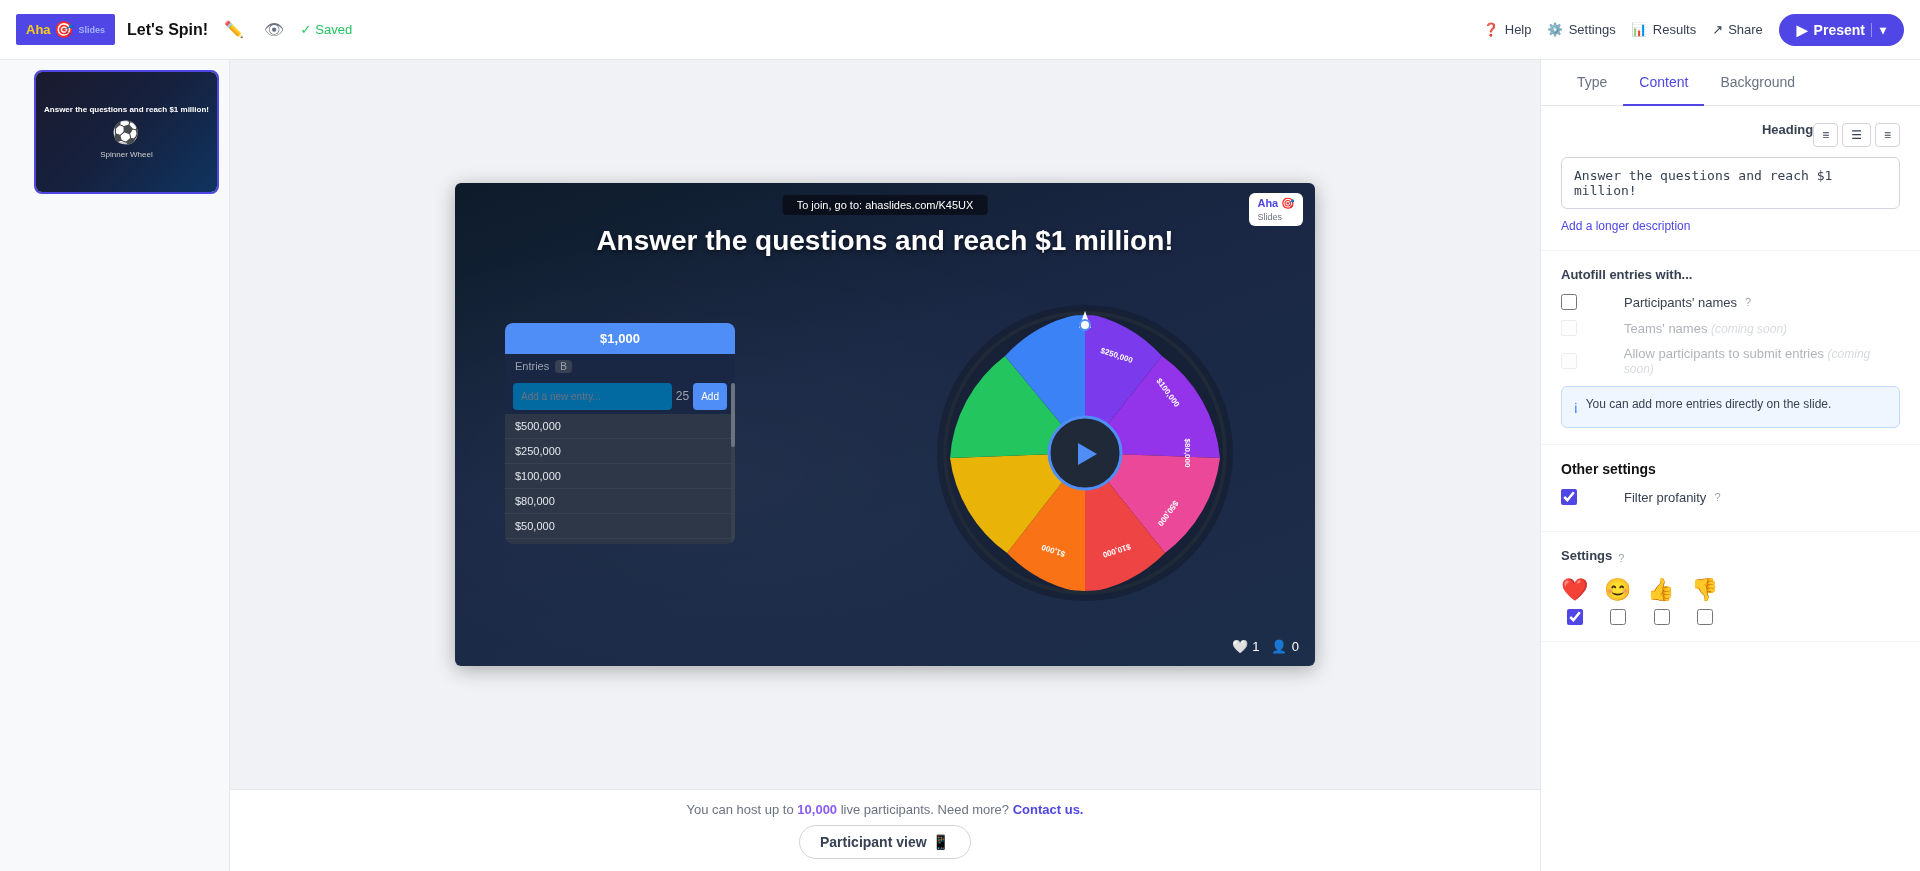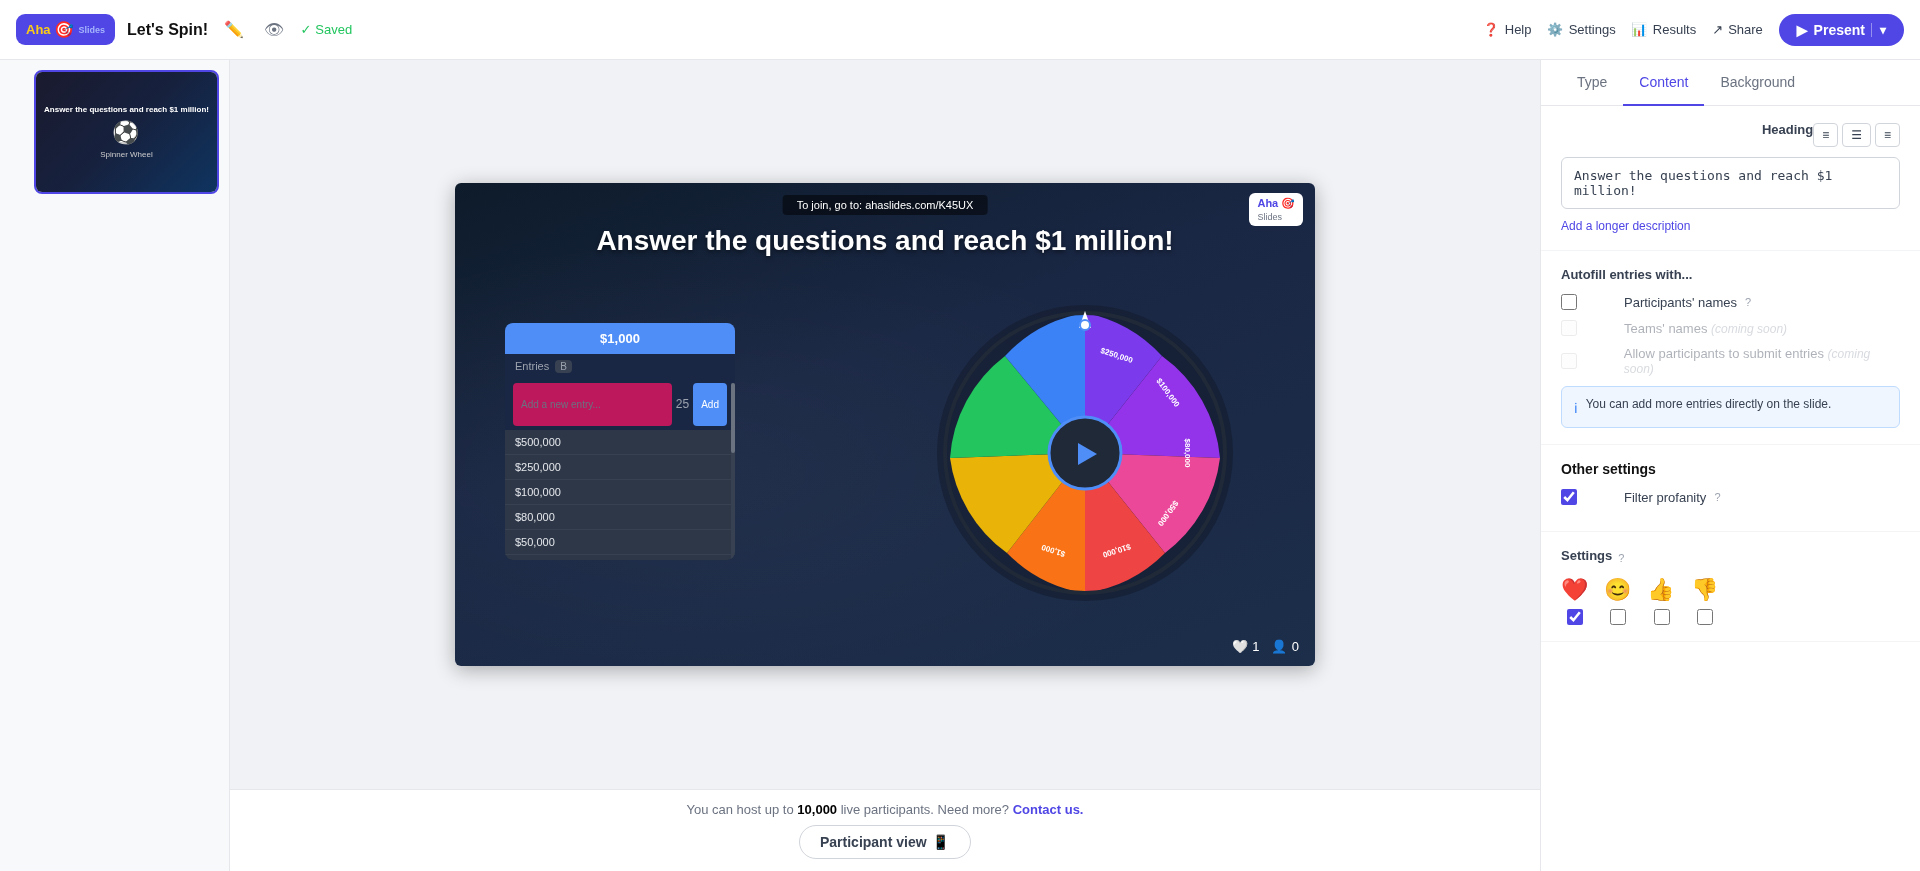--- a/index.html
+++ b/index.html
@@ -6,21 +6,21 @@
     body { font-family: -apple-system, BlinkMacSystemFont, 'Segoe UI', sans-serif; background: #f0f2f5; height: 871px; overflow: hidden; display: flex; flex-direction: column; }
 
     
     .topnav {
       display: flex; align-items: center; justify-content: space-between;
       background: #fff; height: 60px; padding: 0 16px;
       border-bottom: 1px solid #e5e7eb; flex-shrink: 0;
     }
     .topnav-left { display: flex; align-items: center; gap: 12px; }
     .logo {
-      background: #4f46e5; color: #fff; border-radius: 9px;
+      background: #4f46e5; color: #fff; border-radius: 2px;
       padding: 6px 10px; font-size: 13px; font-weight: 700;
       display: flex; align-items: center; gap: 4px;
     }
     .logo span { color: #facc15; }
     .slide-title { font-size: 16px; font-weight: 600; color: #111; }
     .icon-btn { background: none; border: none; cursor: pointer; color: #6b7280; font-size: 16px; padding: 4px; }
     .saved-badge { display: flex; align-items: center; gap: 4px; color: #22c55e; font-size: 13px; font-weight: 500; }
     .topnav-right { display: flex; align-items: center; gap: 16px; }
     .nav-btn { background: none; border: none; cursor: pointer; color: #374151; font-size: 13px; font-weight: 500; display: flex; align-items: center; gap: 5px; }
     .present-btn {
@@ -88,21 +88,21 @@
       position: absolute; left: 50px; top: 140px; width: 230px;
       background: #1a2744; border-radius: 8px; overflow: hidden;
     }
     .panel-selected { background: #4f8ef7; color: #fff; text-align: center; font-size: 13px; font-weight: 700; padding: 8px; }
     .panel-entries-header {
       display: flex; align-items: center; gap: 6px; padding: 6px 10px;
       font-size: 11px; color: #9ca3af;
     }
     .entries-badge { background: #374151; color: #9ca3af; border-radius: 4px; padding: 1px 5px; font-size: 10px; }
     .panel-input-row { display: flex; padding: 4px 8px; gap: 4px; }
-    .panel-input { flex: 1; background: #be185d; border: none; border-radius: 4px; color: #fff; font-size: 10px; padding: 16px 8px; }
+    .panel-input { flex: 1; background: #0369a1; border: none; border-radius: 4px; color: #fff; font-size: 10px; padding: 8px 8px; }
     .panel-input::placeholder { color: #6b7280; }
     .panel-count { color: #9ca3af; font-size: 12px; align-self: center; }
     .panel-add-btn { background: #4f8ef7; color: #fff; border: none; border-radius: 4px; padding: 4px 8px; font-size: 10px; cursor: pointer; }
     .panel-list { max-height: 130px; overflow: hidden; }
     .panel-item { background: #2d3748; color: #e5e7eb; font-size: 11px; padding: 6px 10px; border-bottom: 1px solid #374151; }
     .panel-scrollbar { position: absolute; right: 0; top: 60px; bottom: 0; width: 4px; background: #374151; border-radius: 2px; }
     .panel-scroll-thumb { position: absolute; top: 0; width: 100%; height: 40%; background: #6b7280; border-radius: 2px; }
 
     
     .wheel-container {
@@ -116,21 +116,21 @@
       display: flex; align-items: center; gap: 12px; color: #fff;
     }
     .stat-item { display: flex; align-items: center; gap: 4px; font-size: 13px; }
 
     
     .bottom-bar {
       background: #fff; border-top: 1px solid #e5e7eb; padding: 12px 20px;
       display: flex; flex-direction: column; align-items: center; gap: 8px; flex-shrink: 0;
     }
     .bottom-info { font-size: 13px; color: #6b7280; }
-    .bottom-info strong { font-weight: 700; color: #000000; }
+    .bottom-info strong { font-weight: 700; color: #8b5cf6; }
     .bottom-info a { color: #4f46e5; text-decoration: none; font-weight: bold; }
     .participant-view-btn {
       background: #fff; border: 1px solid #d1d5db; border-radius: 20px;
       padding: 8px 20px; font-size: 14px; font-weight: 700; cursor: pointer; color: #374151;
       display: flex; gap: 6px;
     }
 
     
     .right-panel {
       width: 380px; background: #fff; border-left: 1px solid #e5e7eb;

